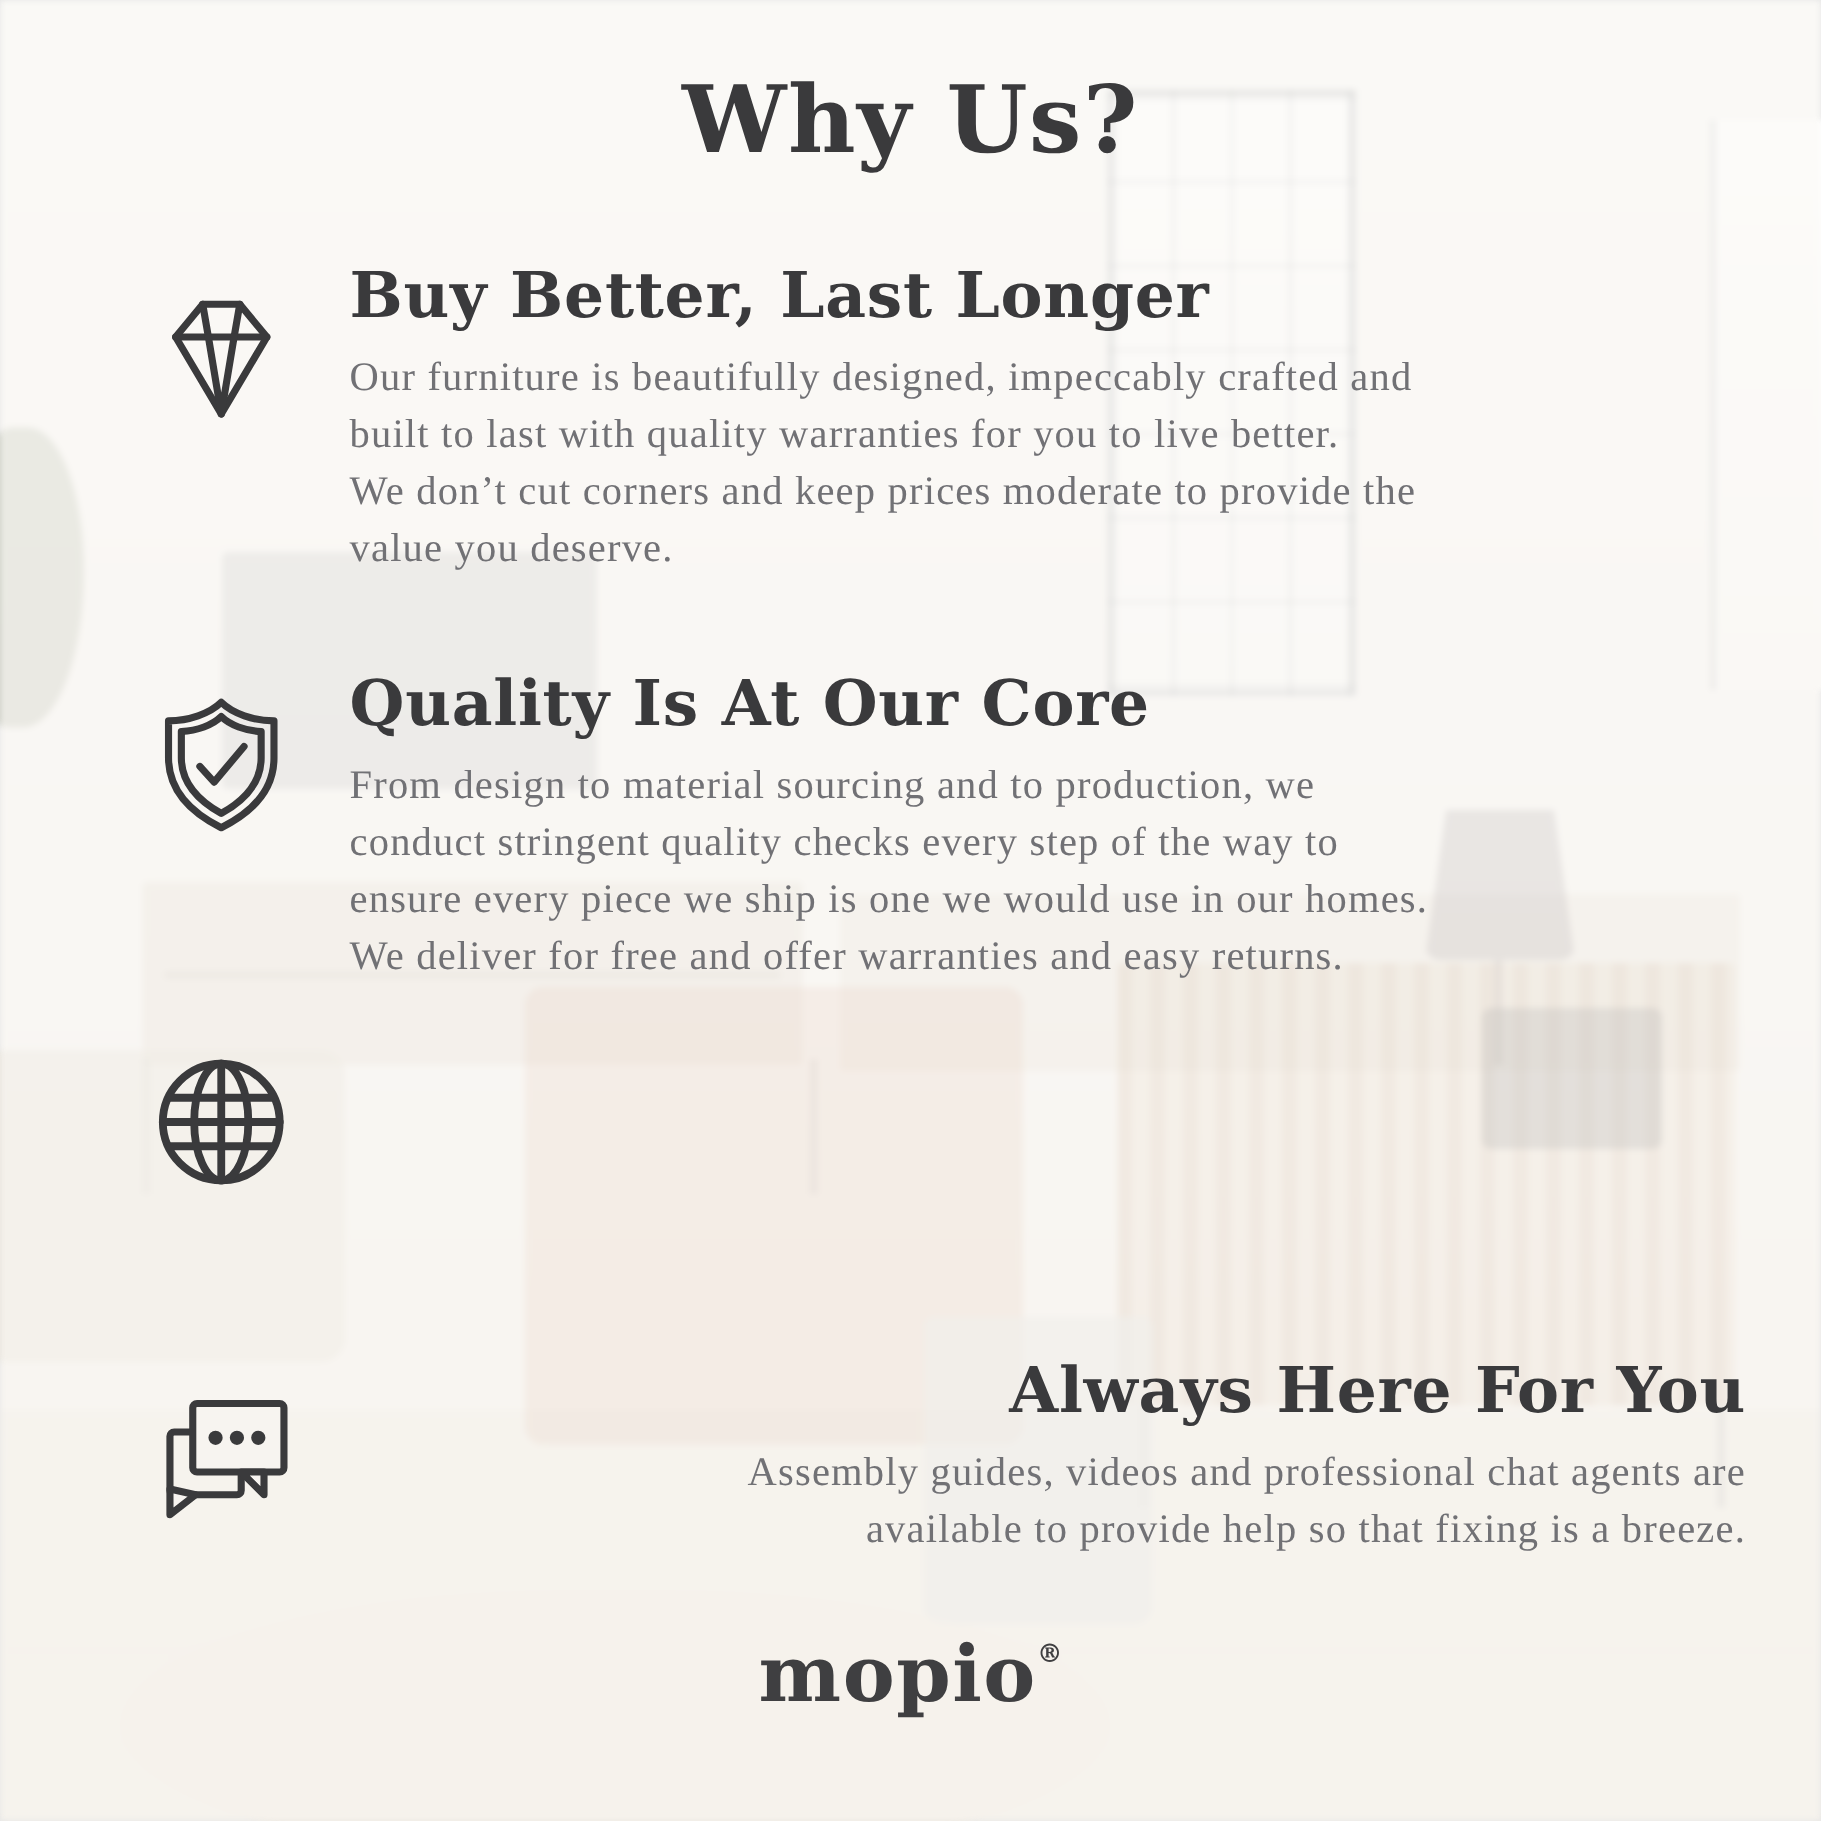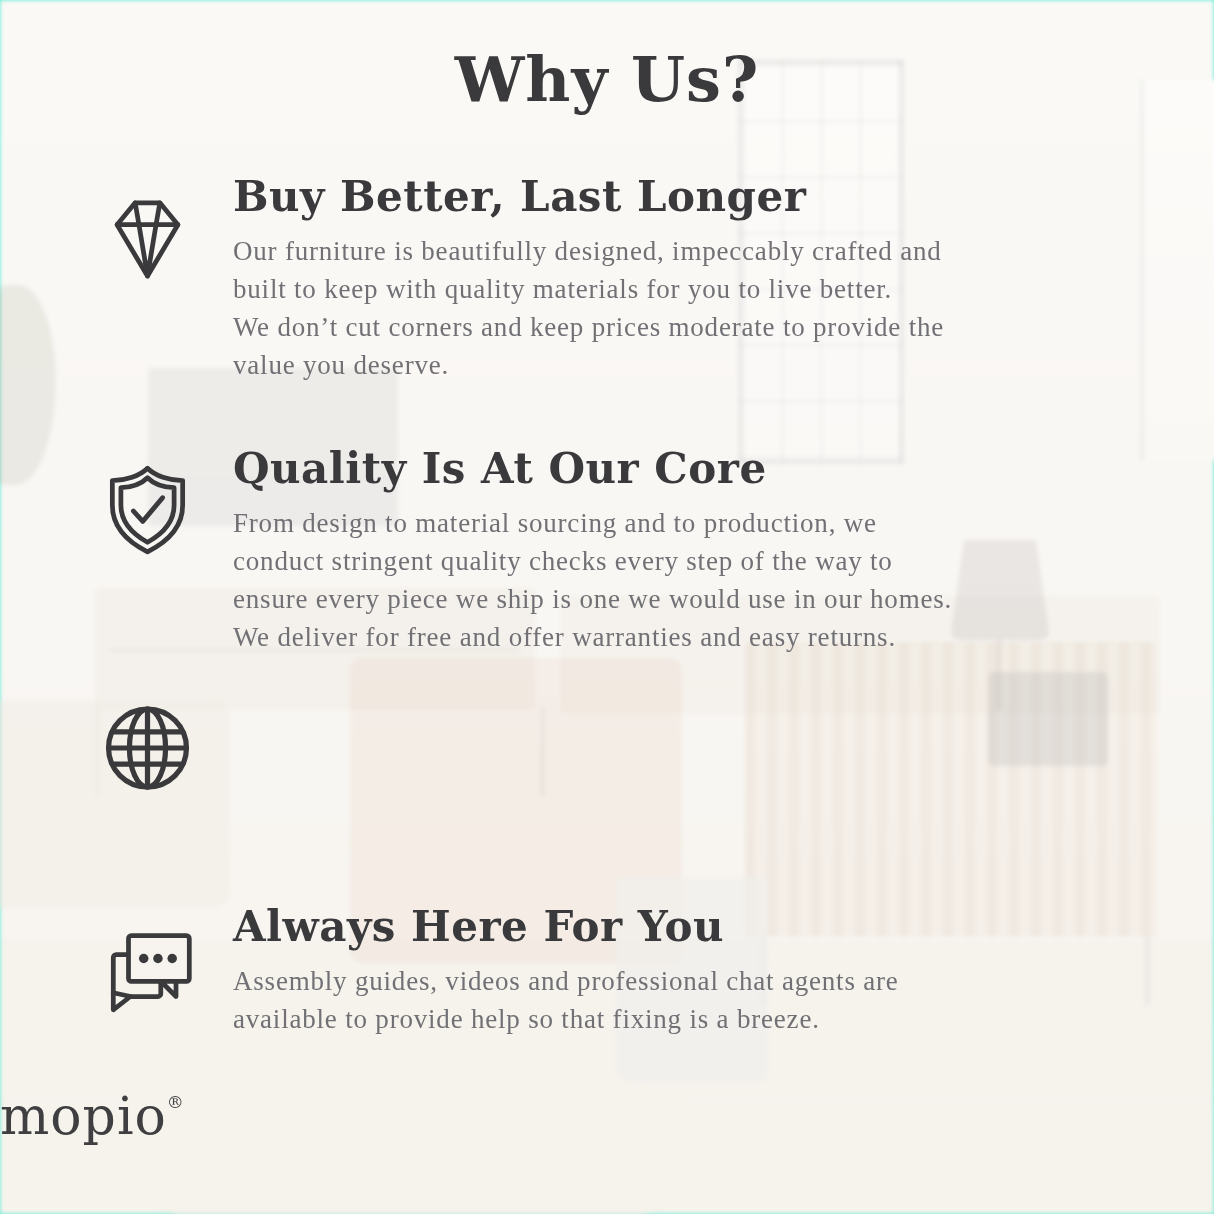--- a/index.html
+++ b/index.html
@@ -1,19 +1,19 @@
 <!DOCTYPE html>
 <html><head>
 <meta charset="utf-8">
 <style>
   html,body{margin:0;padding:0;}
   .canvas{
     position:relative;
     width:1214px;height:1214px;
-    background:#5eead4;
+    background:#e5e5e5;
     overflow:hidden;
     font-family:"Liberation Sans", sans-serif;
   }
   
   .bg{position:absolute;inset:0;filter:blur(2px);}
   .bg div{position:absolute;}
   .bg-wall{inset:0;background:linear-gradient(180deg,#fbfaf8 0%,#f7f4f0 55%,#f2ece4 100%);}
   .bg-window{left:738px;top:60px;width:158px;height:396px;
     background:
       repeating-linear-gradient(to right, rgba(120,124,132,.14) 0 3px, transparent 3px 39px),
@@ -73,24 +73,25 @@
   }
   .feature p{
     margin:0;white-space:nowrap;
     font-size:27px;line-height:38px;letter-spacing:.8px;
     color:#717175;
     font-family:Liberation Serif, serif;
   }
   .sec-1{top:176px;}
   .sec-2{top:448px;}
   .sec-3{top:686px;}
-  .sec-4{top:906px;}
+  .sec-4{top:906px;text-align:right;}
   .logo{
     position:absolute;left:0;top:1086px;width:100%;
-    font-family:"DejaVu Serif", serif;font-weight:400;
+    text-align:center;
+    font-family:"DejaVu Serif", serif;font-weight:700;
     font-size:52px;color:#3f3f41;letter-spacing:1px;
   }
   .logo .reg{font-size:17px;vertical-align:26px;letter-spacing:0;}
 </style>
 </head>
 <body>
 
 <div class="canvas">
 
   <div class="bg">
@@ -123,21 +124,21 @@
       <svg viewBox="0 0 100 100">
         <path class="stroke" d="M18,36 L37,13 H63 L82,36 L50,90 Z"></path>
         <path class="stroke" d="M18,36 H82"></path>
         <path class="stroke" d="M37,13 L41,36 M63,13 L59,36"></path>
         <path class="stroke" d="M41,36 L50,90 M59,36 L50,90"></path>
       </svg>
     </div>
     <div class="text-col">
       <h2>Buy Better, Last Longer</h2>
       <p>Our furniture is beautifully designed, impeccably crafted and</p>
-      <p>built to keep with quality materials for you to live better.</p>
+      <p>built to last with quality warranties for you to live better.</p>
       <p>We don’t cut corners and keep prices moderate to provide the</p>
       <p>value you deserve.</p>
     </div>
   </section>
 
   <section class="feature sec-2">
     <div class="icon-box">
       <svg viewBox="0 0 100 100">
         <path class="stroke" d="M50,6 C42,14 27,19 13,19 L13,45 C13,67 28,83 50,94 C72,83 87,67 87,45 L87,19 C73,19 58,14 50,6 Z"></path>
         <path class="stroke" d="M50,16 C44,22 33,26 22,26.5 L22,45 C22,61.5 33,74.5 50,84 C67,74.5 78,61.5 78,45 L78,26.5 C67,26 56,22 50,16 Z"></path>

